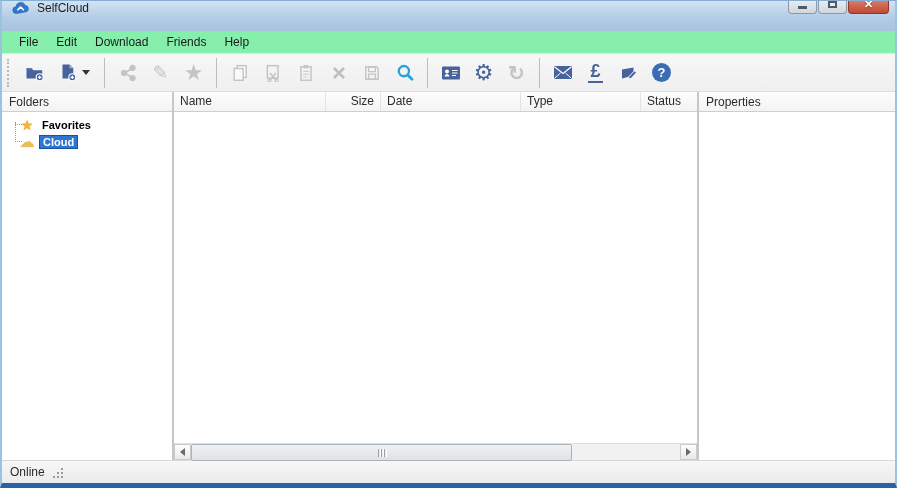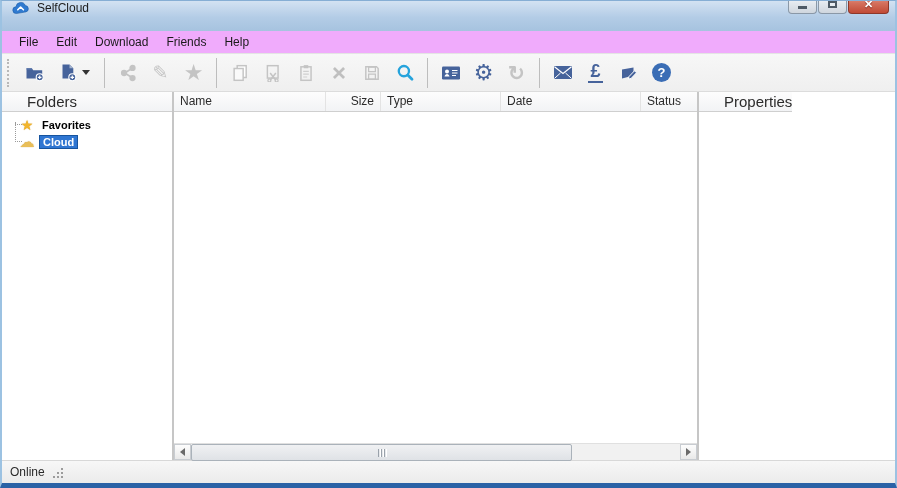--- a/index.html
+++ b/index.html
@@ -15,45 +15,45 @@
   .win-controls { display:flex; align-items:flex-start; gap:1px; margin-top:-6px; }
   .win-btn { width:29px; height:19px; border:1px solid #8a98a7; border-top:none;
     border-radius:0 0 4px 4px; background:linear-gradient(#fcfdfe, #e3e8ee 45%, #cfd6de);
     display:flex; align-items:center; justify-content:center; cursor:default; }
   .win-btn.close { width:41px; background:linear-gradient(#e6a296, #d4715d 45%, #c14a35);
     border-color:#8d3729; }
   .glyph-min { width:9px; height:3px; background:#4e5a66; margin-top:6px; }
   .glyph-max { width:9px; height:7px; border:2px solid #4e5a66; background:#e8edf2; }
   .glyph-close { color:#fff; font-size:11px; font-weight:bold; text-shadow:0 1px 1px #7c2417; }
   
-  .menubar { height:23px; flex:0 0 23px; background:#f0abfc; display:flex; align-items:center;
+  .menubar { height:23px; flex:0 0 23px; background:#86efac; display:flex; align-items:center;
     padding-left:8px; border-bottom:1px solid #e4e4e4; }
   .menu-item { font-size:12px; color:#1a1a1a; padding:3px 9px; cursor:default; }
   
   .toolbar { height:38px; flex:0 0 38px; background:linear-gradient(#f7f7f7,#efefef);
     border-bottom:1px solid #dcdcdc; display:flex; align-items:center; padding-left:2px; }
   .tb-grip { width:7px; height:28px; border-left:2px dotted #b8b8b8; margin:0 4px 0 3px; }
   .tb-btn { width:33px; height:30px; display:flex; align-items:center; justify-content:center;
     border-radius:3px; position:relative; }
   .tb-sep { width:1px; height:30px; background:#bdbdbd; margin:0 6px; }
   .tb-caret { width:0; height:0; border-left:4px solid transparent; border-right:4px solid transparent;
     border-top:5px solid #333; margin:0 8px 0 -2px; }
   .gly { font-size:19px; line-height:1; }
   .blue { color:#46639B; } .gray { color:#c4c4c4; }
   .help-circle { width:19px; height:19px; border-radius:50%; background:#3A6DB5; color:#fff;
     font-size:13px; font-weight:bold; display:flex; align-items:center; justify-content:center; }
   
   .content { flex:1; display:flex; min-height:0; }
   .panel-hdr { height:20px; flex:0 0 20px; background:linear-gradient(#fdfdfd,#f2f3f5);
-    border-bottom:1px solid #cfcfcf; font-size:15px; color:#2b2b2b; display:flex; align-items:center;
-    padding-left:25px; }
+    border-bottom:1px solid #cfcfcf; font-size:12px; color:#2b2b2b; display:flex; align-items:center;
+    padding-left:7px; }
   .folders-panel { width:170px; flex:0 0 170px; display:flex; flex-direction:column; background:#fff; }
   .splitter { width:2px; flex:0 0 2px; background:#c6c6c6; }
   .main-panel { width:523px; flex:0 0 523px; display:flex; flex-direction:column; background:#5eead4; }
-  .props-panel { flex:1; display:flex; flex-direction:row; background:#fff; }
+  .props-panel { flex:1; display:flex; flex-direction:column; background:#fff; }
   
   .tree { position:relative; padding:4px 0 0 6px; flex:1; }
   .tree-vline { position:absolute; left:13px; top:10px; height:18px; border-left:1px dotted #9a9a9a; }
   .tree-row { display:flex; align-items:center; height:17px; position:relative; padding-left:10px; }
   .tree-elbow { position:absolute; left:7px; top:8px; width:7px; border-top:1px dotted #9a9a9a; }
   .tree-icon { width:18px; text-align:center; margin-right:3px; font-size:14px; line-height:1; }
   .star-gold { color:#F2B52C; text-shadow:0 0 1px #c78f1b; }
   .cloud-tan { color:#E9BE58; text-shadow:0 0 1px #bd913a; font-size:15px; }
   .tree-label { font-size:11px; color:#000; padding:1px 3px;font-weight:bold; }
   .tree-label.bold { font-weight:bold; }
@@ -290,22 +290,22 @@
         </div>
       </div>
     </div>
 
     <div class="splitter"></div>
 
     <div class="main-panel">
       <div class="list-hdr">
         <span class="col col-name">Name</span>
         <span class="col col-size">Size</span>
+        <span class="col col-date">Date</span>
         <span class="col col-type">Type</span>
-        <span class="col col-date">Date</span>
         <span class="col col-status">Status</span>
       </div>
       <div class="list-body"></div>
       <div class="hscroll">
         <span class="sb-btn">
             <span class="sb-arrow left"></span>
           </span>
         <span class="sb-track">
           <span class="sb-thumb">
             <span class="sb-gripline"></span>

